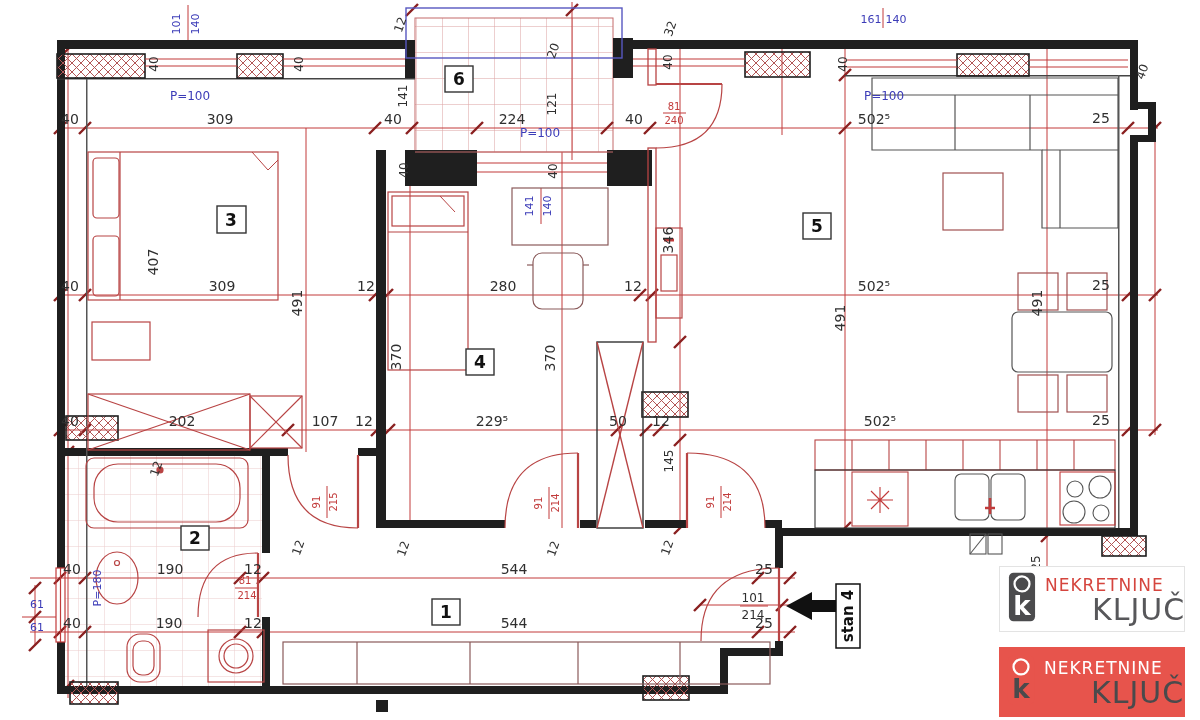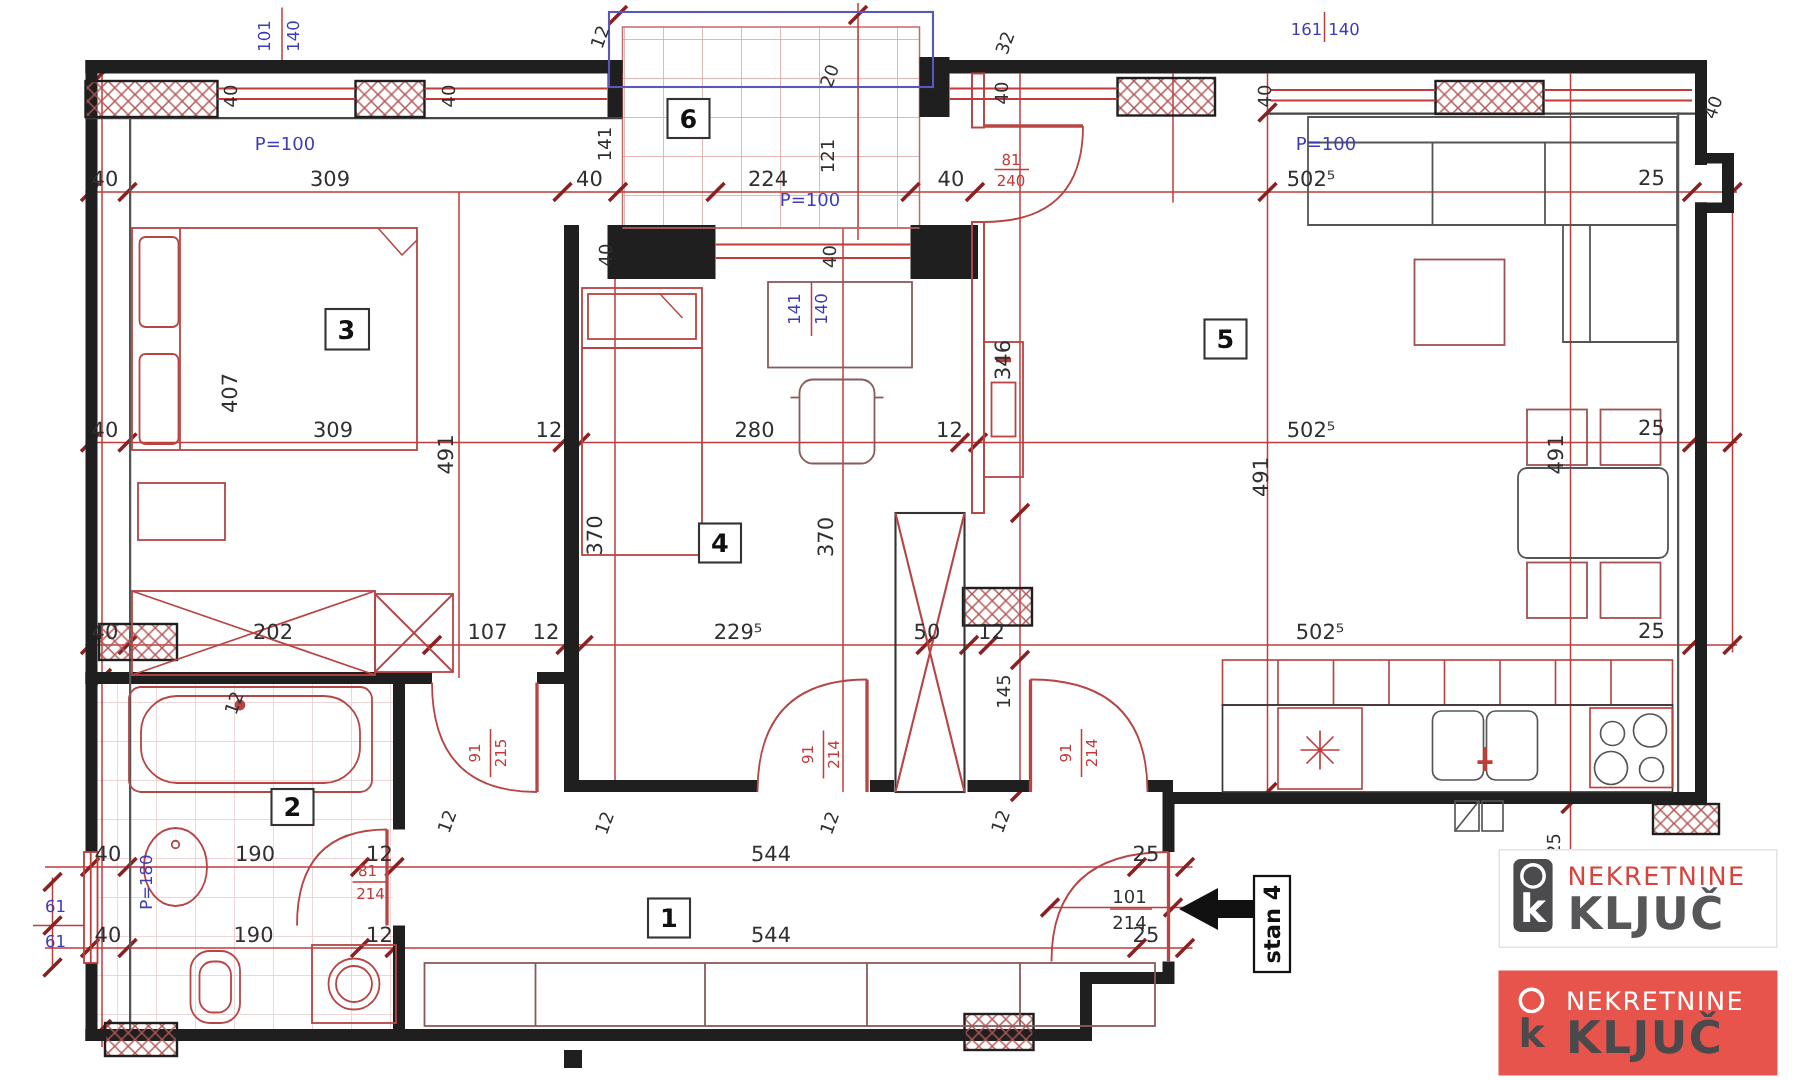--- a/index.html
+++ b/index.html
@@ -10,21 +10,21 @@
   .dimsm{font-size:12px;fill:#2f2f2f;text-anchor:middle;}
   .blue{font-size:12px;fill:#3c3cb8;text-anchor:middle;}
   .bluev{font-size:11px;fill:#3c3cb8;text-anchor:middle;}
   .redlbl{font-size:10px;fill:#c23b3b;text-anchor:middle;}
   .roomnum{font-size:17px;font-weight:bold;fill:#111;text-anchor:middle;}
   .stan{font-size:15px;font-weight:bold;fill:#111;text-anchor:middle;}
   .logo{position:absolute;display:flex;align-items:center;gap:9px;padding:6px 8px;box-sizing:border-box;}
   .logo-white{left:999px;top:566px;width:186px;height:66px;background:#ffffff;border:1px solid #e3e3e3;}
   .logo-red{left:999px;top:647px;width:186px;height:70px;background:#e7544c;}
   .nek{font-weight:normal;font-size:17px;letter-spacing:1px;color:#d5453e;white-space:nowrap;}
-  .klj{font-weight:bold;font-size:30px;letter-spacing:1px;color:#57575a;line-height:.85;margin-top:2px;white-space:nowrap;}
+  .klj{font-weight:normal;font-size:30px;letter-spacing:1px;color:#57575a;line-height:.85;margin-top:2px;white-space:nowrap;margin-left:47px;}
   .logo-red .nek{color:#ffffff;}
   .logo-red .klj{color:#4a4a4c;}
 </style>
 </head>
 <body>
 
 <div class="canvas">
 <svg width="1200" height="720" viewBox="0 0 1200 720">
   <defs>
     <pattern id="xh" width="9" height="9" patternUnits="userSpaceOnUse">

